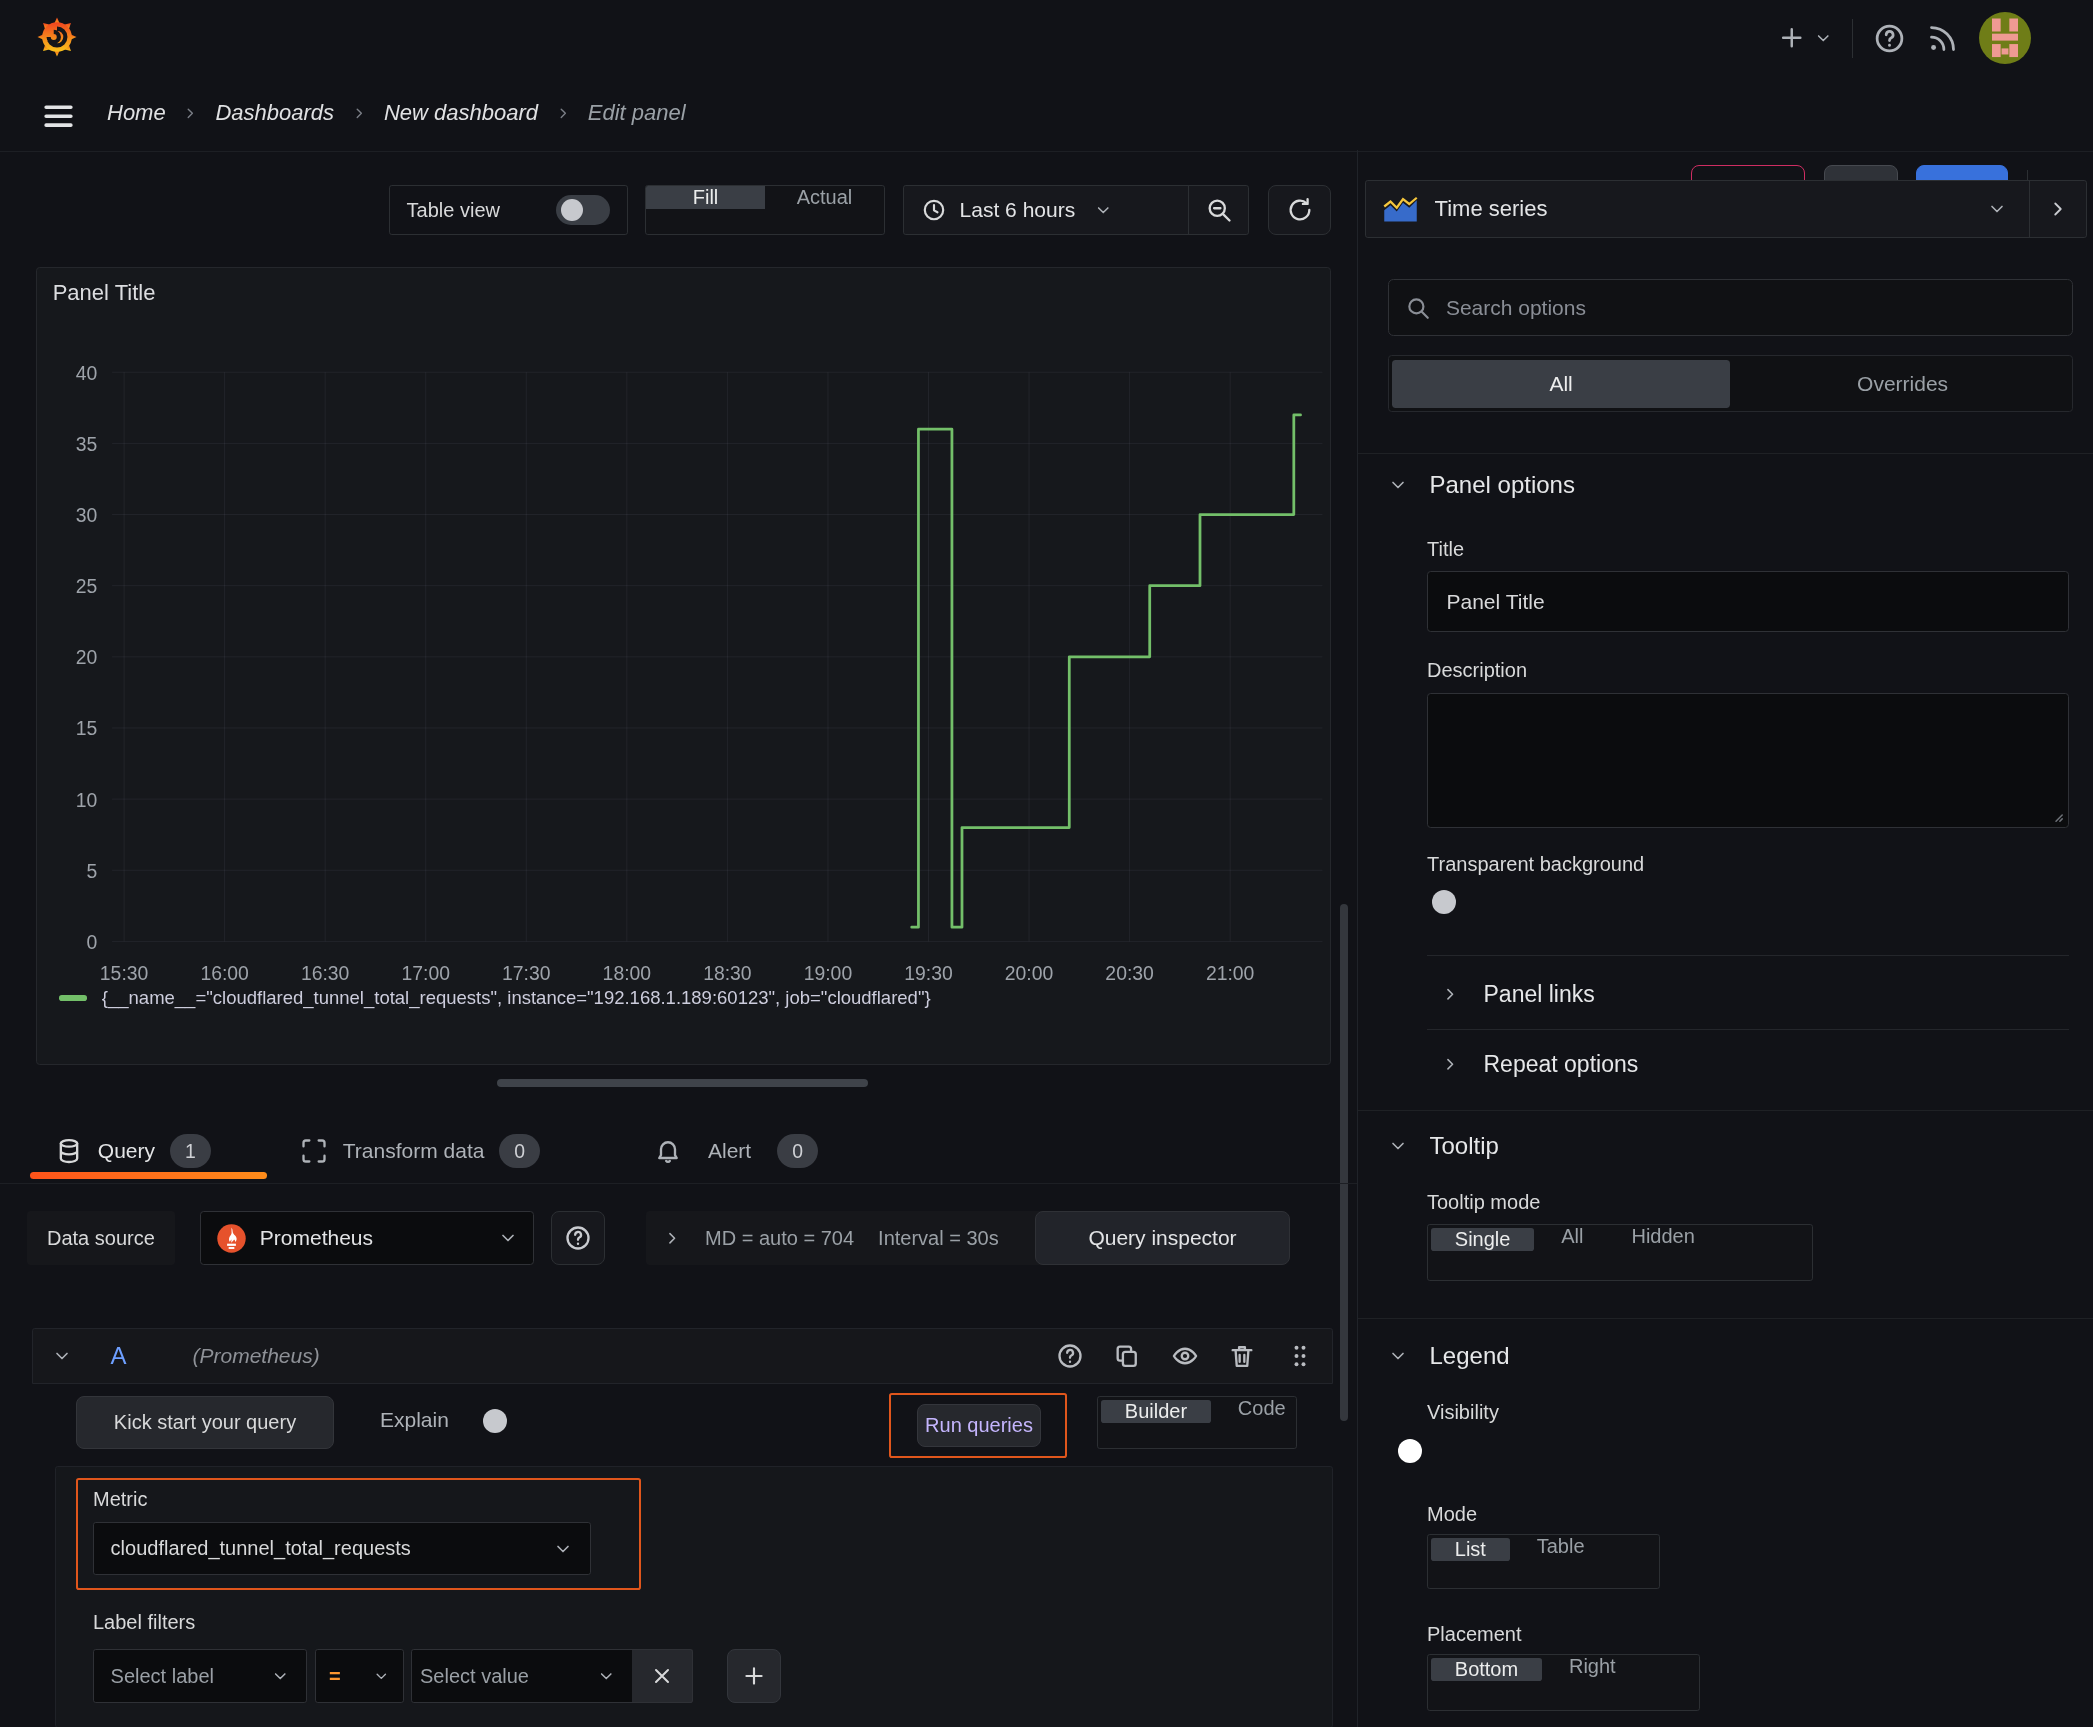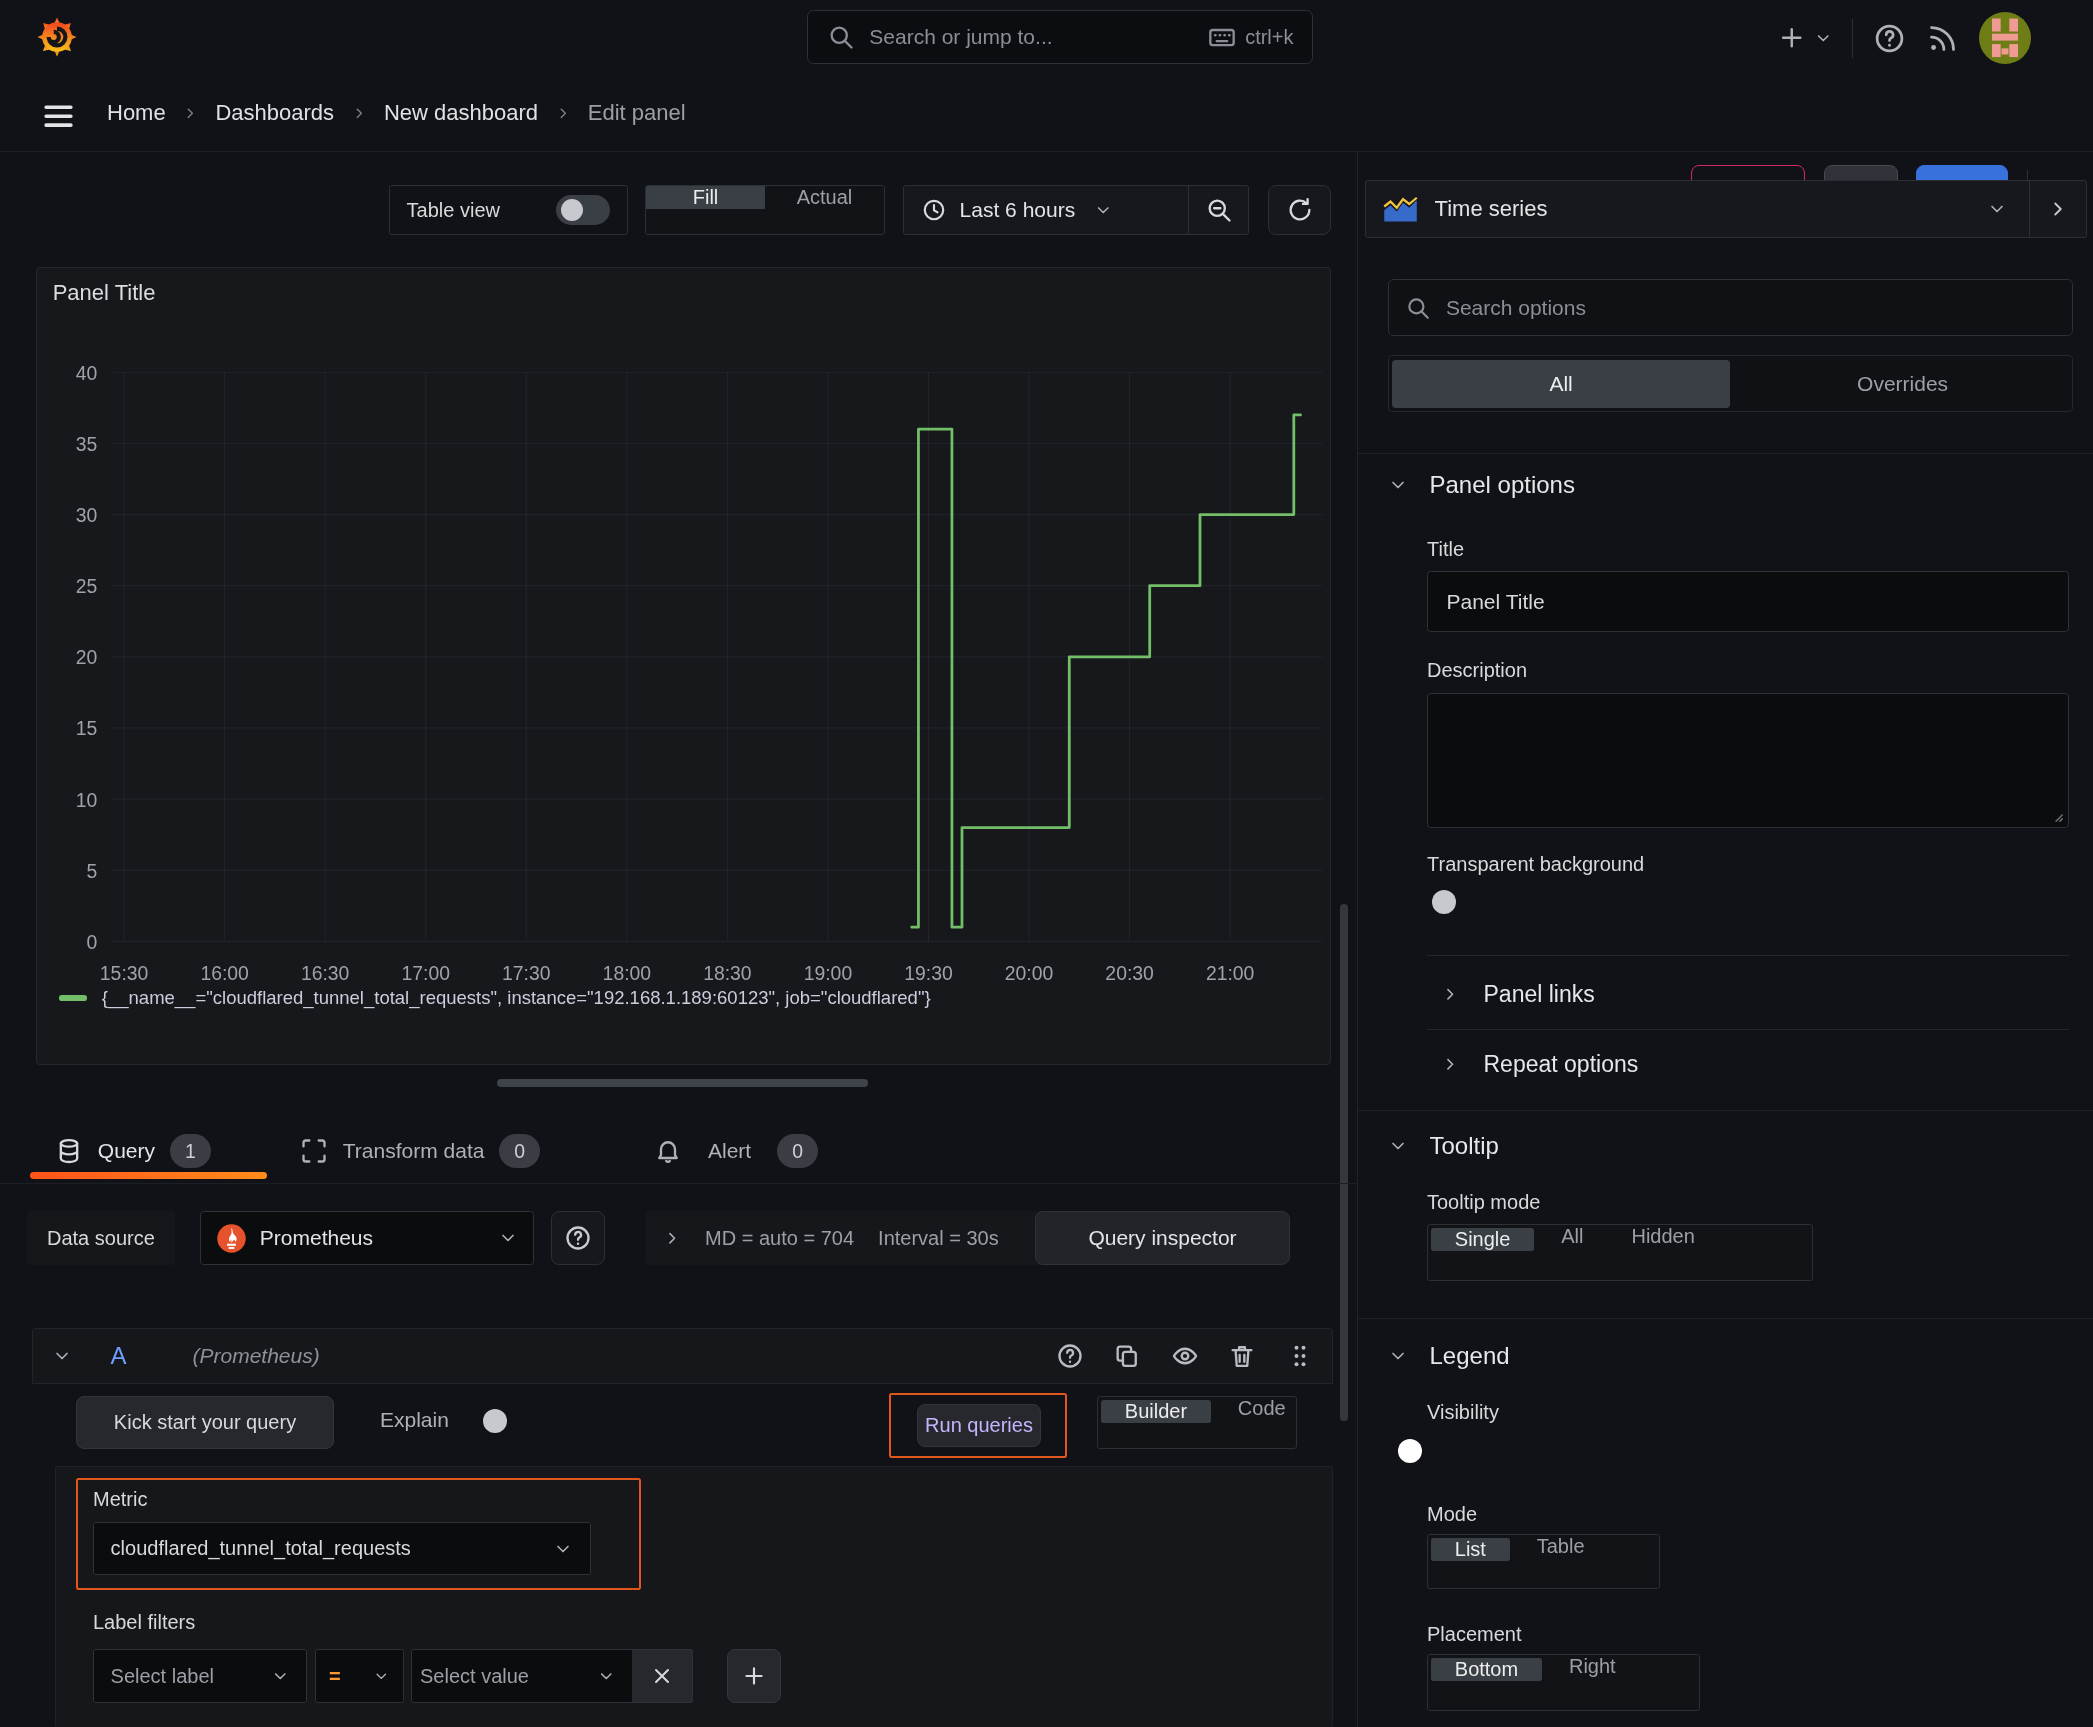--- a/index.html
+++ b/index.html
@@ -52,36 +52,20 @@
           <polygon points="13,13 22,15 16,22" fill="url(#glg)"></polygon>
           <polygon points="43,13 34,15 40,22" fill="url(#glg)"></polygon>
           <polygon points="13,43 22,41 16,34" fill="url(#glg)"></polygon>
           <polygon points="43,43 34,41 40,34" fill="url(#glg)"></polygon>
           <circle cx="28" cy="28" r="16" fill="url(#glg)"></circle>
           <path d="M28 28 m0 -9 a9 9 0 1 1 -9 9 a5.5 5.5 0 1 0 5.5 -5.5" fill="none" stroke="#15161a" stroke-width="4.5"></path>
         </g>
       </svg>
     </div>
 
-    <div class="abs row input-like" style="left:807px;top:10px;width:506px;height:54px;border-radius:6.5px;padding:0 18.5px;background:#0c0d10;">
-      <span style="color:#8a8e96;display:flex;">
-        <svg class="ic" width="28" height="28" viewBox="0 0 24 24">
-            <circle cx="10.5" cy="10.5" r="6.5"></circle>
-            <path d="M15.5 15.5L21 21"></path>
-          </svg>
-      </span>
-      <span style="margin-left:14.8px;font-size:21px;color:#8a8e96;flex:1;">Search or jump to...</span>
-      <span style="color:#8a8e96;display:flex;align-items:center;gap:9.2px;">
-        <svg class="ic" width="28" height="28" viewBox="0 0 24 24">
-            <rect x="2" y="6" width="20" height="13" rx="2"></rect>
-            <path d="M6 10.5h.5M10 10.5h.5M14 10.5h.5M18 10.5h.5M7.5 15.5h9"></path>
-          </svg>
-        <span style="font-size:20px;">ctrl+k</span>
-      </span>
-    </div>
 
     <div class="abs row" style="left:1777px;top:13px;height:50px;gap:20px;color:#aeb2b8;">
       <span class="row" style="gap:7.4px;cursor:pointer;">
         <svg class="ic" width="29.5" height="29.5" viewBox="0 0 24 24">
             <path d="M12 5v14M5 12h14"></path>
           </svg>
         <svg class="ic" width="18.5" height="18.5" viewBox="0 0 24 24">
             <path d="M6 9l6 6 6-6"></path>
           </svg>
       </span>
@@ -122,21 +106,21 @@
     </div>
   </div>
 
   
   <div class="abs bar" style="left:0;top:75px;width:2093px;height:76px;">
     <span class="abs" style="left:42px;top:24px;color:#d8d9da;cursor:pointer;display:flex;">
       <svg class="ic" width="33" height="33" viewBox="0 0 24 24" style="color:#e3e4e6;">
           <path d="M3 6h18M3 12.5h18M3 19h18" style="stroke-width:2.6;"></path>
         </svg>
     </span>
-    <div class="abs row" style="left:107px;top:0;height:76px;gap:16.6px;">
+    <div class="abs row" style="left:107px;top:0;height:76px;gap:16.6px;font-style:italic;">
       <span class="crumb">Home</span>
       <svg class="ic" width="16.6" height="16.6" viewBox="0 0 24 24" style="color:#7b7f87;">
           <path d="M9 6l6 6-6 6"></path>
         </svg>
       <span class="crumb">Dashboards</span>
       <svg class="ic" width="16.6" height="16.6" viewBox="0 0 24 24" style="color:#7b7f87;">
           <path d="M9 6l6 6-6 6"></path>
         </svg>
       <span class="crumb">New dashboard</span>
       <svg class="ic" width="16.6" height="16.6" viewBox="0 0 24 24" style="color:#7b7f87;">

